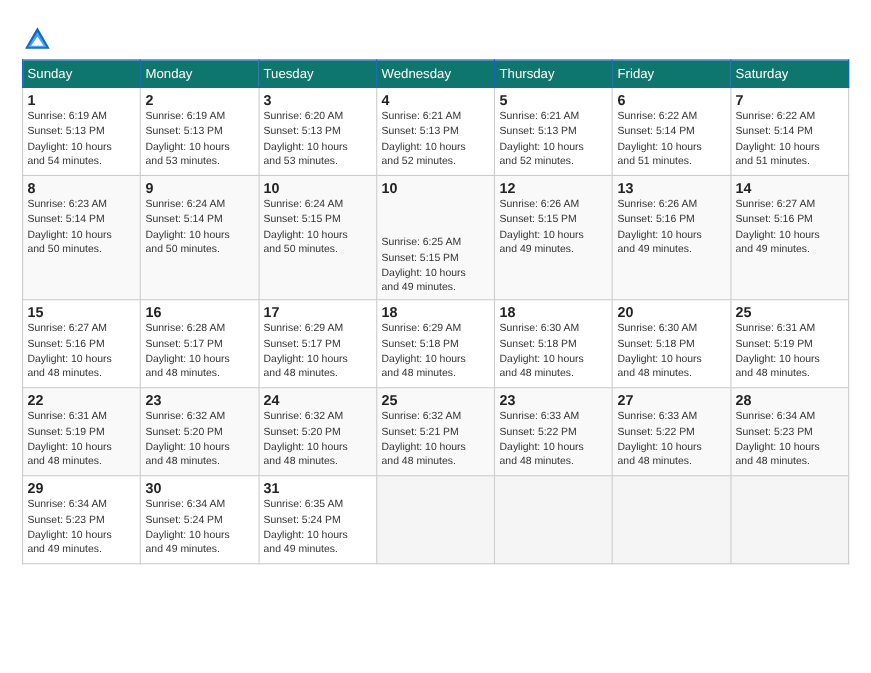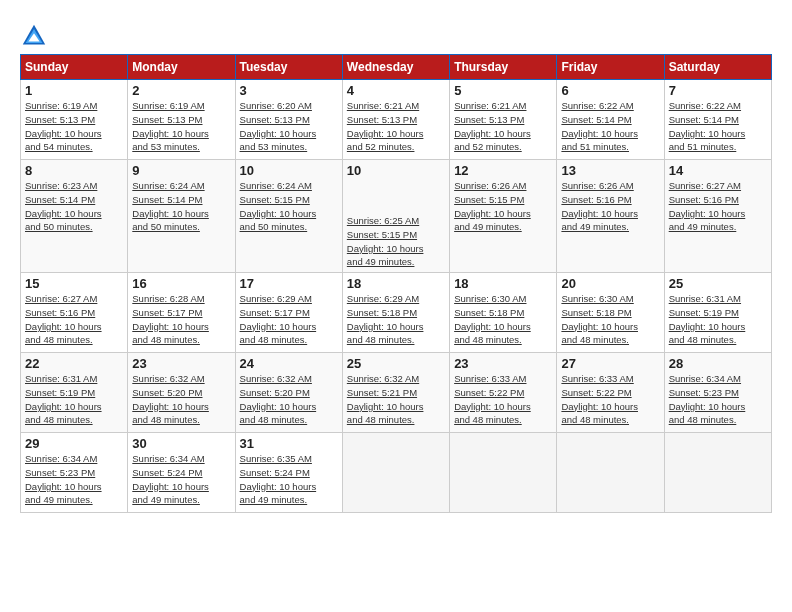--- a/index.html
+++ b/index.html
@@ -52,24 +52,24 @@
       font-size: 14px;
       color: #555;
       margin-top: 2px;
     }
     table {
       width: 100%;
       border-collapse: collapse;
       table-layout: fixed;
     }
     th {
-      background-color: #b91c1c;
+      background-color: #0f766e;
       color: #fff;
       font-size: 12px;
-      font-weight: bold;
+      font-weight: normal;
       padding: 5px 4px;
       text-align: left;
       border: 1px solid #1565c0;
     }
     td {
       border: 1px solid #ccc;
       vertical-align: top;
       padding: 3px 4px;
       font-size: 9.5px;
       color: #333;
@@ -83,21 +83,20 @@
       font-size: 13px;
       font-weight: bold;
       color: #222;
       display: block;
       margin-bottom: 1px;
     }
     .day-info {
       line-height: 1.45;
       font-size: 9.5px;
       color: #333;
-      text-decoration: underline;
     }
     tr:nth-child(even) td:not(.empty) {
       background: #f9f9f9;
     }
   </style>
 </head>
 <body>
 
 <div class="container">
   <div class="header-row">

